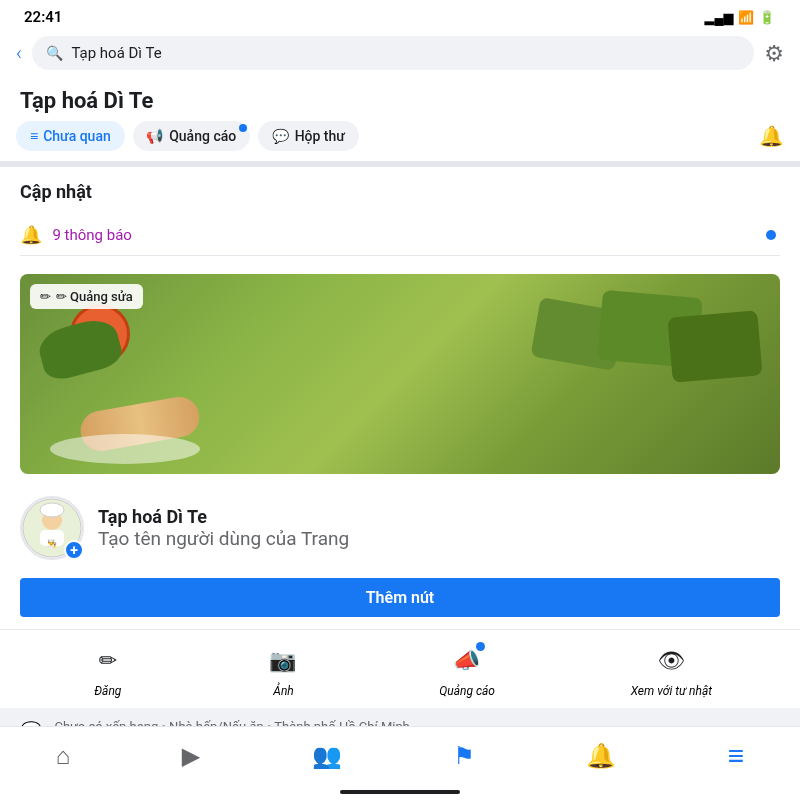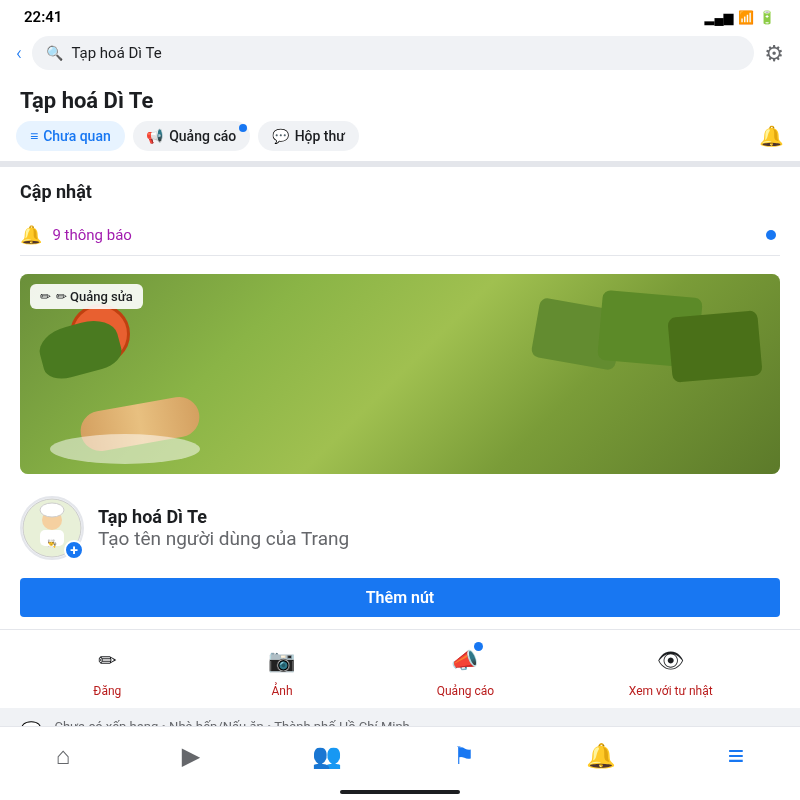--- a/index.html
+++ b/index.html
@@ -338,21 +338,22 @@
       height: 40px;
       display: flex;
       align-items: center;
       justify-content: center;
       font-size: 22px;
       color: #1c1e21;
       position: relative;
     }
     .action-label {
       font-size: 12px;
-      color: #b91c1c;
+      color: #000000;
+      font-style: italic;
     }
     .action-dot {
       width: 9px;
       height: 9px;
       background: #1877f2;
       border-radius: 50%;
       position: absolute;
       top: 2px;
       right: 2px;
     }

